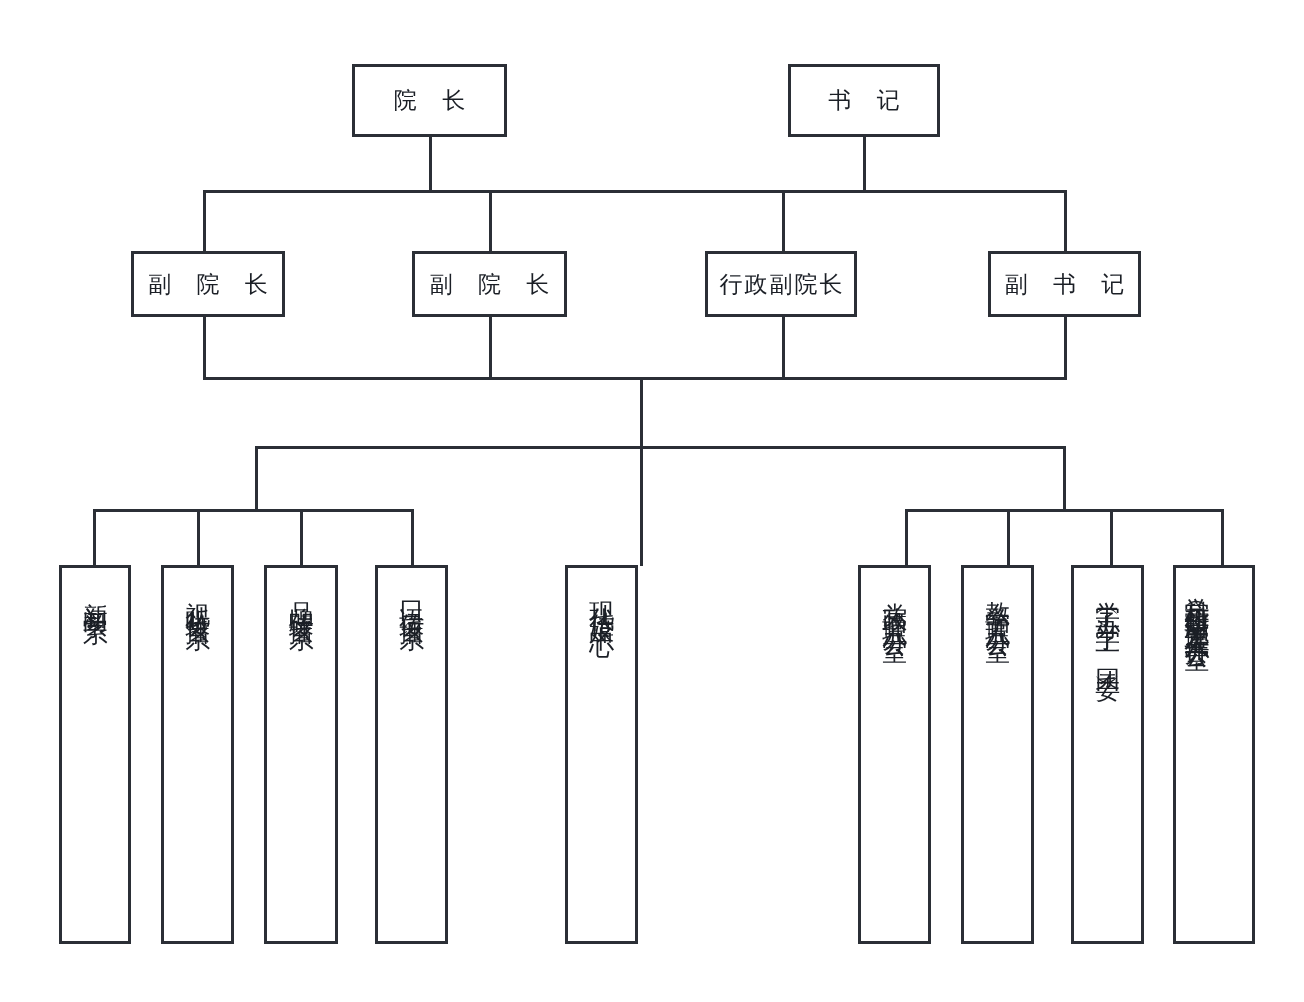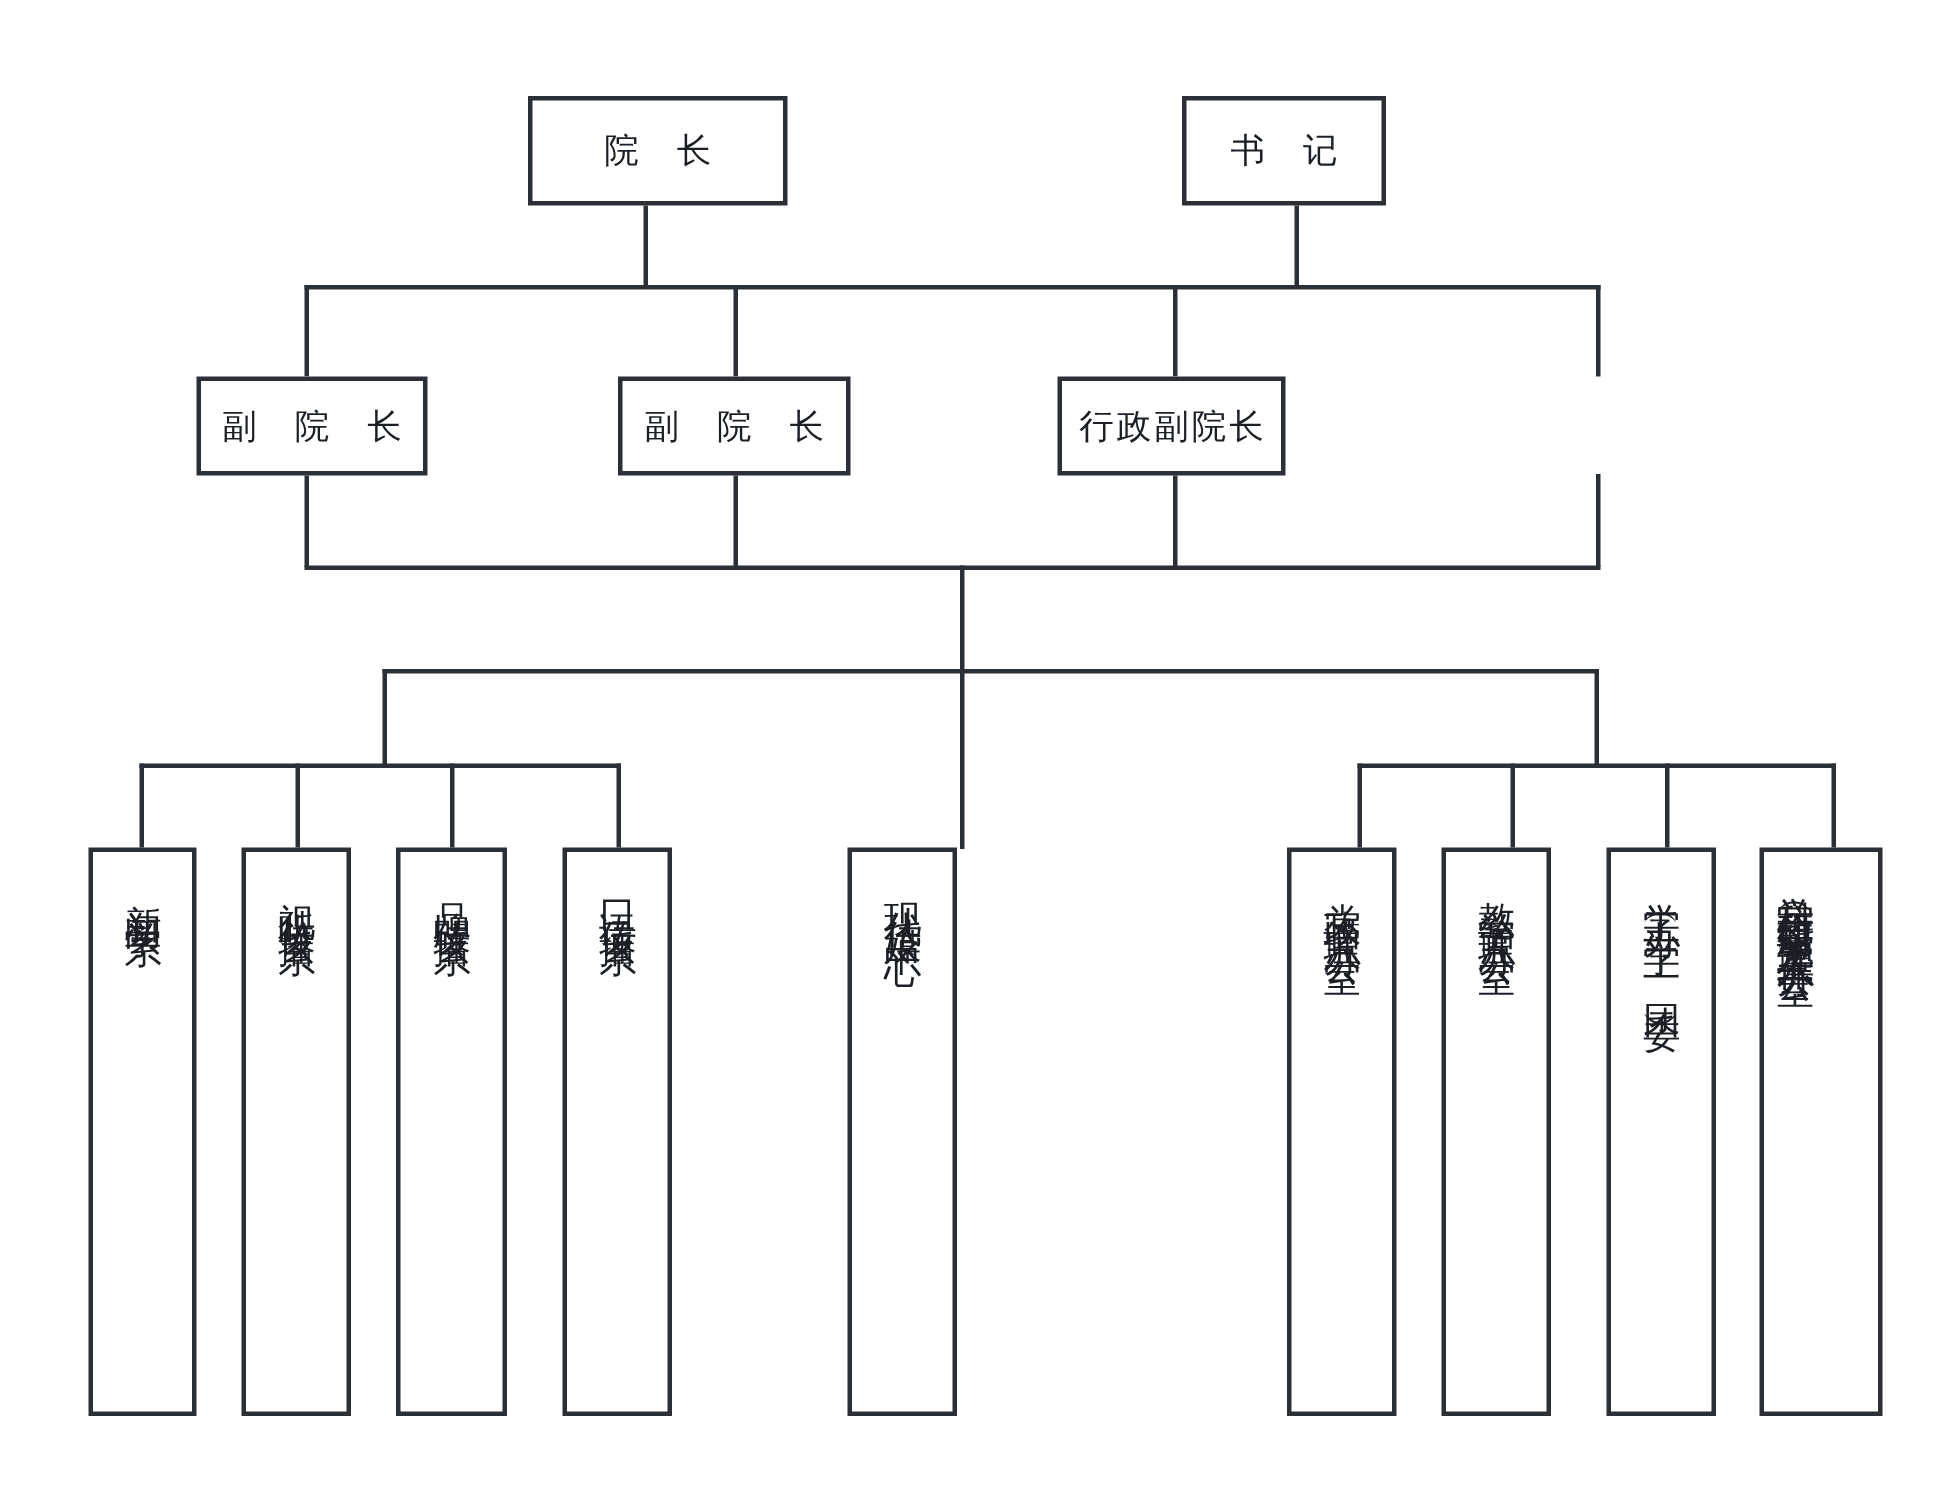--- a/index.html
+++ b/index.html
@@ -100,35 +100,38 @@
   <div class="ln v" style="left:197px;top:509px;height:57px;"></div>
   <div class="ln v" style="left:300px;top:509px;height:57px;"></div>
   <div class="ln v" style="left:411px;top:509px;height:57px;"></div>
 
   <div class="ln h" style="left:905px;top:509px;width:319px;"></div>
   <div class="ln v" style="left:905px;top:509px;height:57px;"></div>
   <div class="ln v" style="left:1007px;top:509px;height:57px;"></div>
   <div class="ln v" style="left:1110px;top:509px;height:57px;"></div>
   <div class="ln v" style="left:1221px;top:509px;height:57px;"></div>
 
-  <div class="node h" style="left:352px;top:64px;width:173px;height:73px;">
+  <div class="node h" style="left:352px;top:64px;width:155px;height:73px;">
     <span>院 长</span>
   </div>
-  <div class="node h" style="left:788px;top:64px;width:136px;height:73px;">
+  <div class="node h" style="left:788px;top:64px;width:152px;height:73px;">
     <span>书 记</span>
   </div>
 
   <div class="node h" style="left:131px;top:251px;width:154px;height:66px;">
     <span>副 院 长</span>
   </div>
   <div class="node h" style="left:412px;top:251px;width:155px;height:66px;">
     <span>副 院 长</span>
   </div>
   <div class="node h tight" style="left:705px;top:251px;width:152px;height:66px;">
     <span>行政副院长</span>
+  </div>
+  <div class="node h" style="left:988px;top:251px;width:153px;height:66px;">
+    <span>副 书 记</span>
   </div>
 
   <div class="node v" style="left:59px;top:565px;width:72px;height:379px;">
     <span class="vtext">新闻学系</span>
   </div>
   <div class="node v" style="left:161px;top:565px;width:73px;height:379px;">
     <span class="vtext">视听传播系</span>
   </div>
   <div class="node v" style="left:264px;top:565px;width:74px;height:379px;">
     <span class="vtext">品牌传播系</span>

